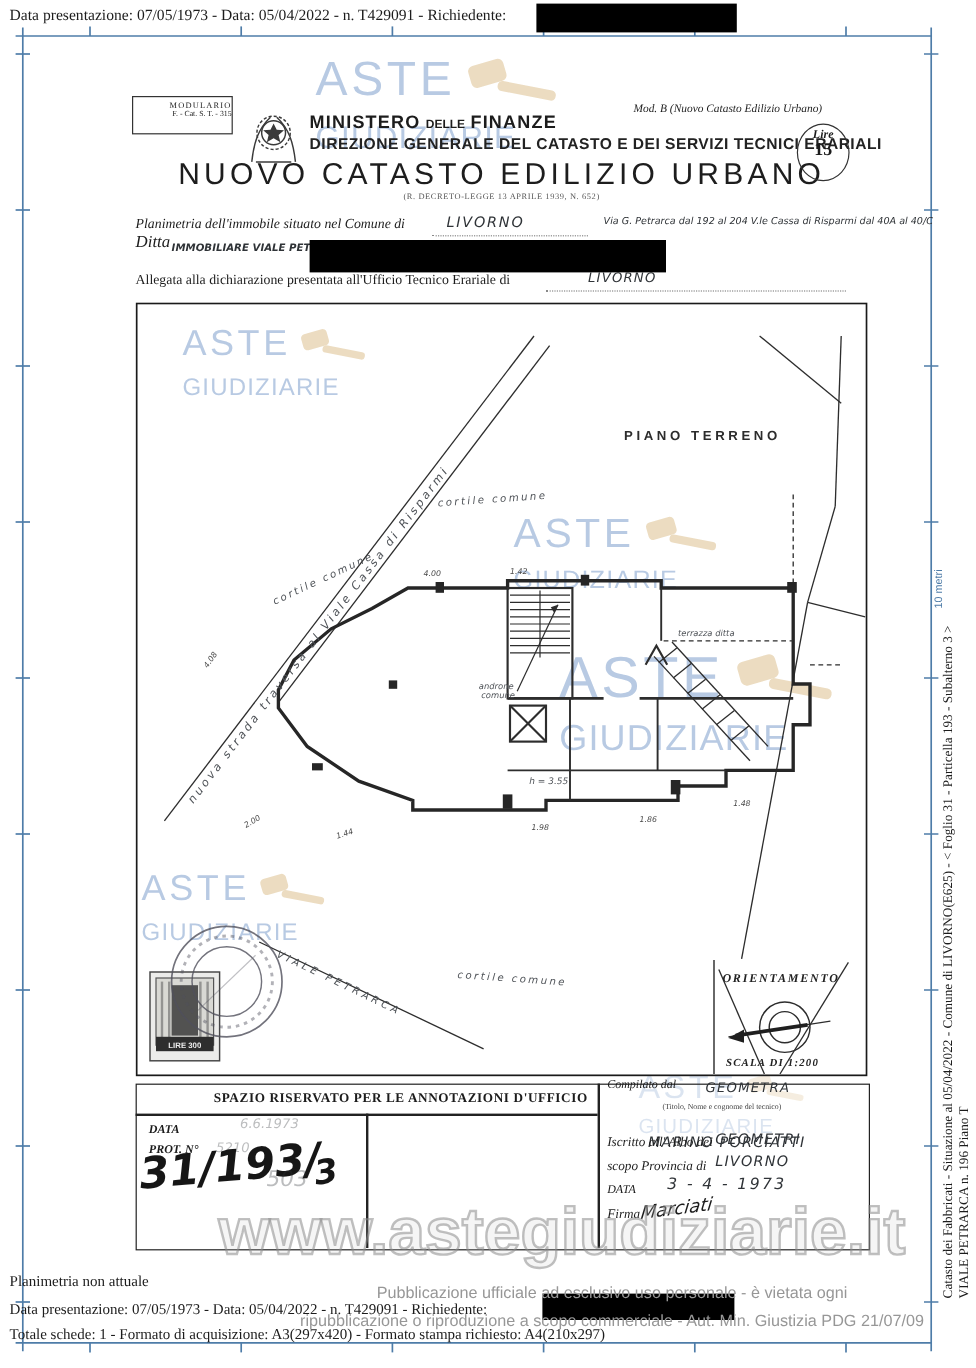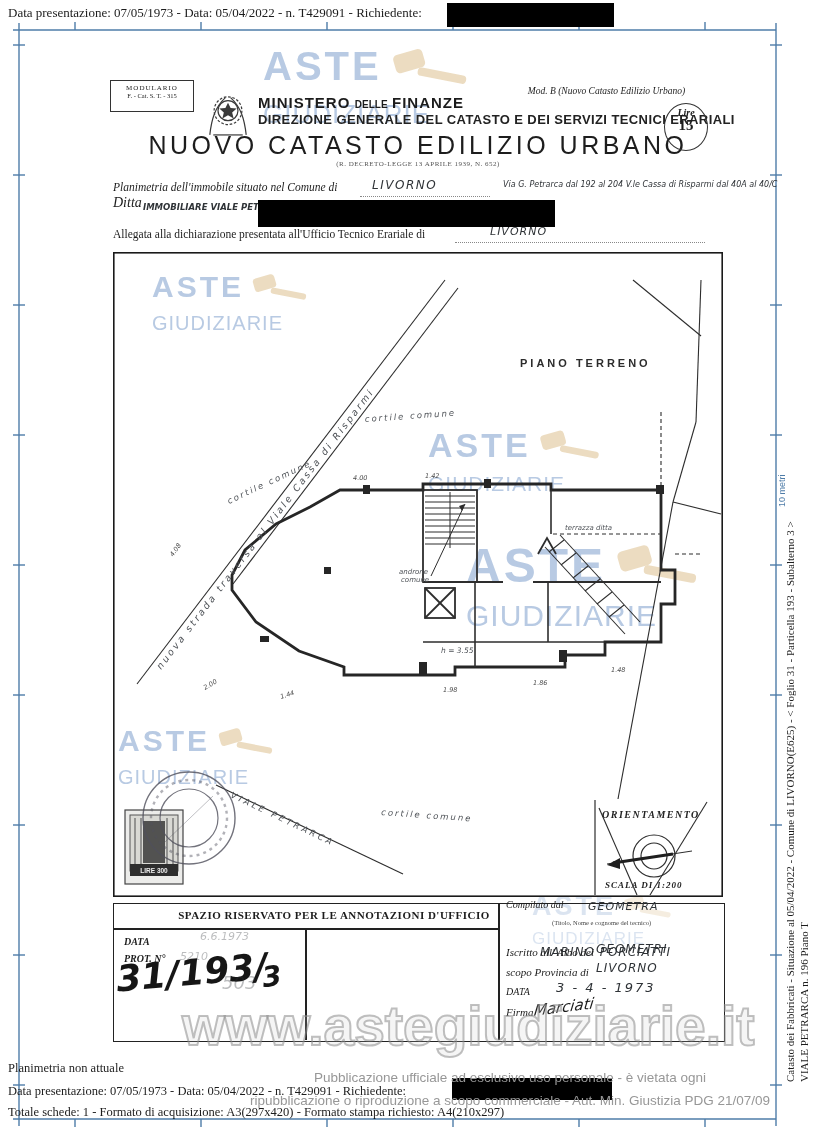--- a/index.html
+++ b/index.html
@@ -12,34 +12,34 @@
   .b{font-weight:bold;}
   .hand{font-family:"DejaVu Sans",sans-serif;font-style:italic;color:#2f3337;}
   .nowrap{white-space:nowrap;}
   .redact{background:#000;}
   
   .ruler-svg{z-index:1;pointer-events:none;}
   
   .doc{z-index:3;}
   .wm{z-index:2;pointer-events:none;font-family:"Liberation Sans",sans-serif;color:#b1c5e0;opacity:.9;}
   .wm .wm-row{display:flex;align-items:flex-start;gap:4px;}
-  .wm-aste{letter-spacing:3px;font-weight:700;line-height:1;text-align:right;}
+  .wm-aste{letter-spacing:3px;font-weight:400;line-height:1;text-align:right;}
   .wm-giud{letter-spacing:1px;font-weight:400;line-height:1;margin-top:3px;}
   .wm-a .wm-aste{font-size:40px;} .wm-a .wm-giud{font-size:26px;}
   .wm-b .wm-aste{font-size:30px;} .wm-b .wm-giud{font-size:20px;}
   .wm-c .wm-aste{font-size:34px;} .wm-c .wm-giud{font-size:21px;}
   .wm-d .wm-aste{font-size:48px;} .wm-d .wm-giud{font-size:30px;}
   .wm-f{opacity:.45;} .wm-f .wm-aste{font-size:27px;} .wm-f .wm-giud{font-size:17px;}
   .wm-url{z-index:5;font-family:"Liberation Sans",sans-serif;font-weight:700;font-size:55px;
           letter-spacing:0px;color:rgba(200,200,200,0.18);-webkit-text-stroke:2px rgba(140,140,140,0.55);
           white-space:nowrap;pointer-events:none;}
   .pubtext{z-index:6;font-family:"Liberation Sans",sans-serif;font-size:13.5px;color:#979797;
            text-align:center;line-height:23px;pointer-events:none;}
   .topline{font-size:13px;}
-  .boxed{border:1px solid #333;text-align:center;}
+  .boxed{border:1px solid #333;text-align:right;}
   .circle-stamp{border:1.5px solid #333;border-radius:50%;text-align:center;}
   .tbl{border:1.5px solid #222;}
   .vline{background:#222;width:1.5px;}
   .hline{background:#222;height:1.5px;}
   .rot-90{transform:rotate(-90deg);transform-origin:0 0;}
   .blue{color:#4e7ca8;}
   .sig{font-family:"DejaVu Sans",sans-serif;font-style:italic;transform:rotate(-7deg) skewX(-14deg);display:inline-block;}
   .faint{opacity:.32;}
   .t-dim{font-style:italic;fill:#4a4a4a;font-family:"DejaVu Sans",sans-serif;}
   .t-hand{font-style:italic;fill:#4f5358;font-family:"DejaVu Sans",sans-serif;}

